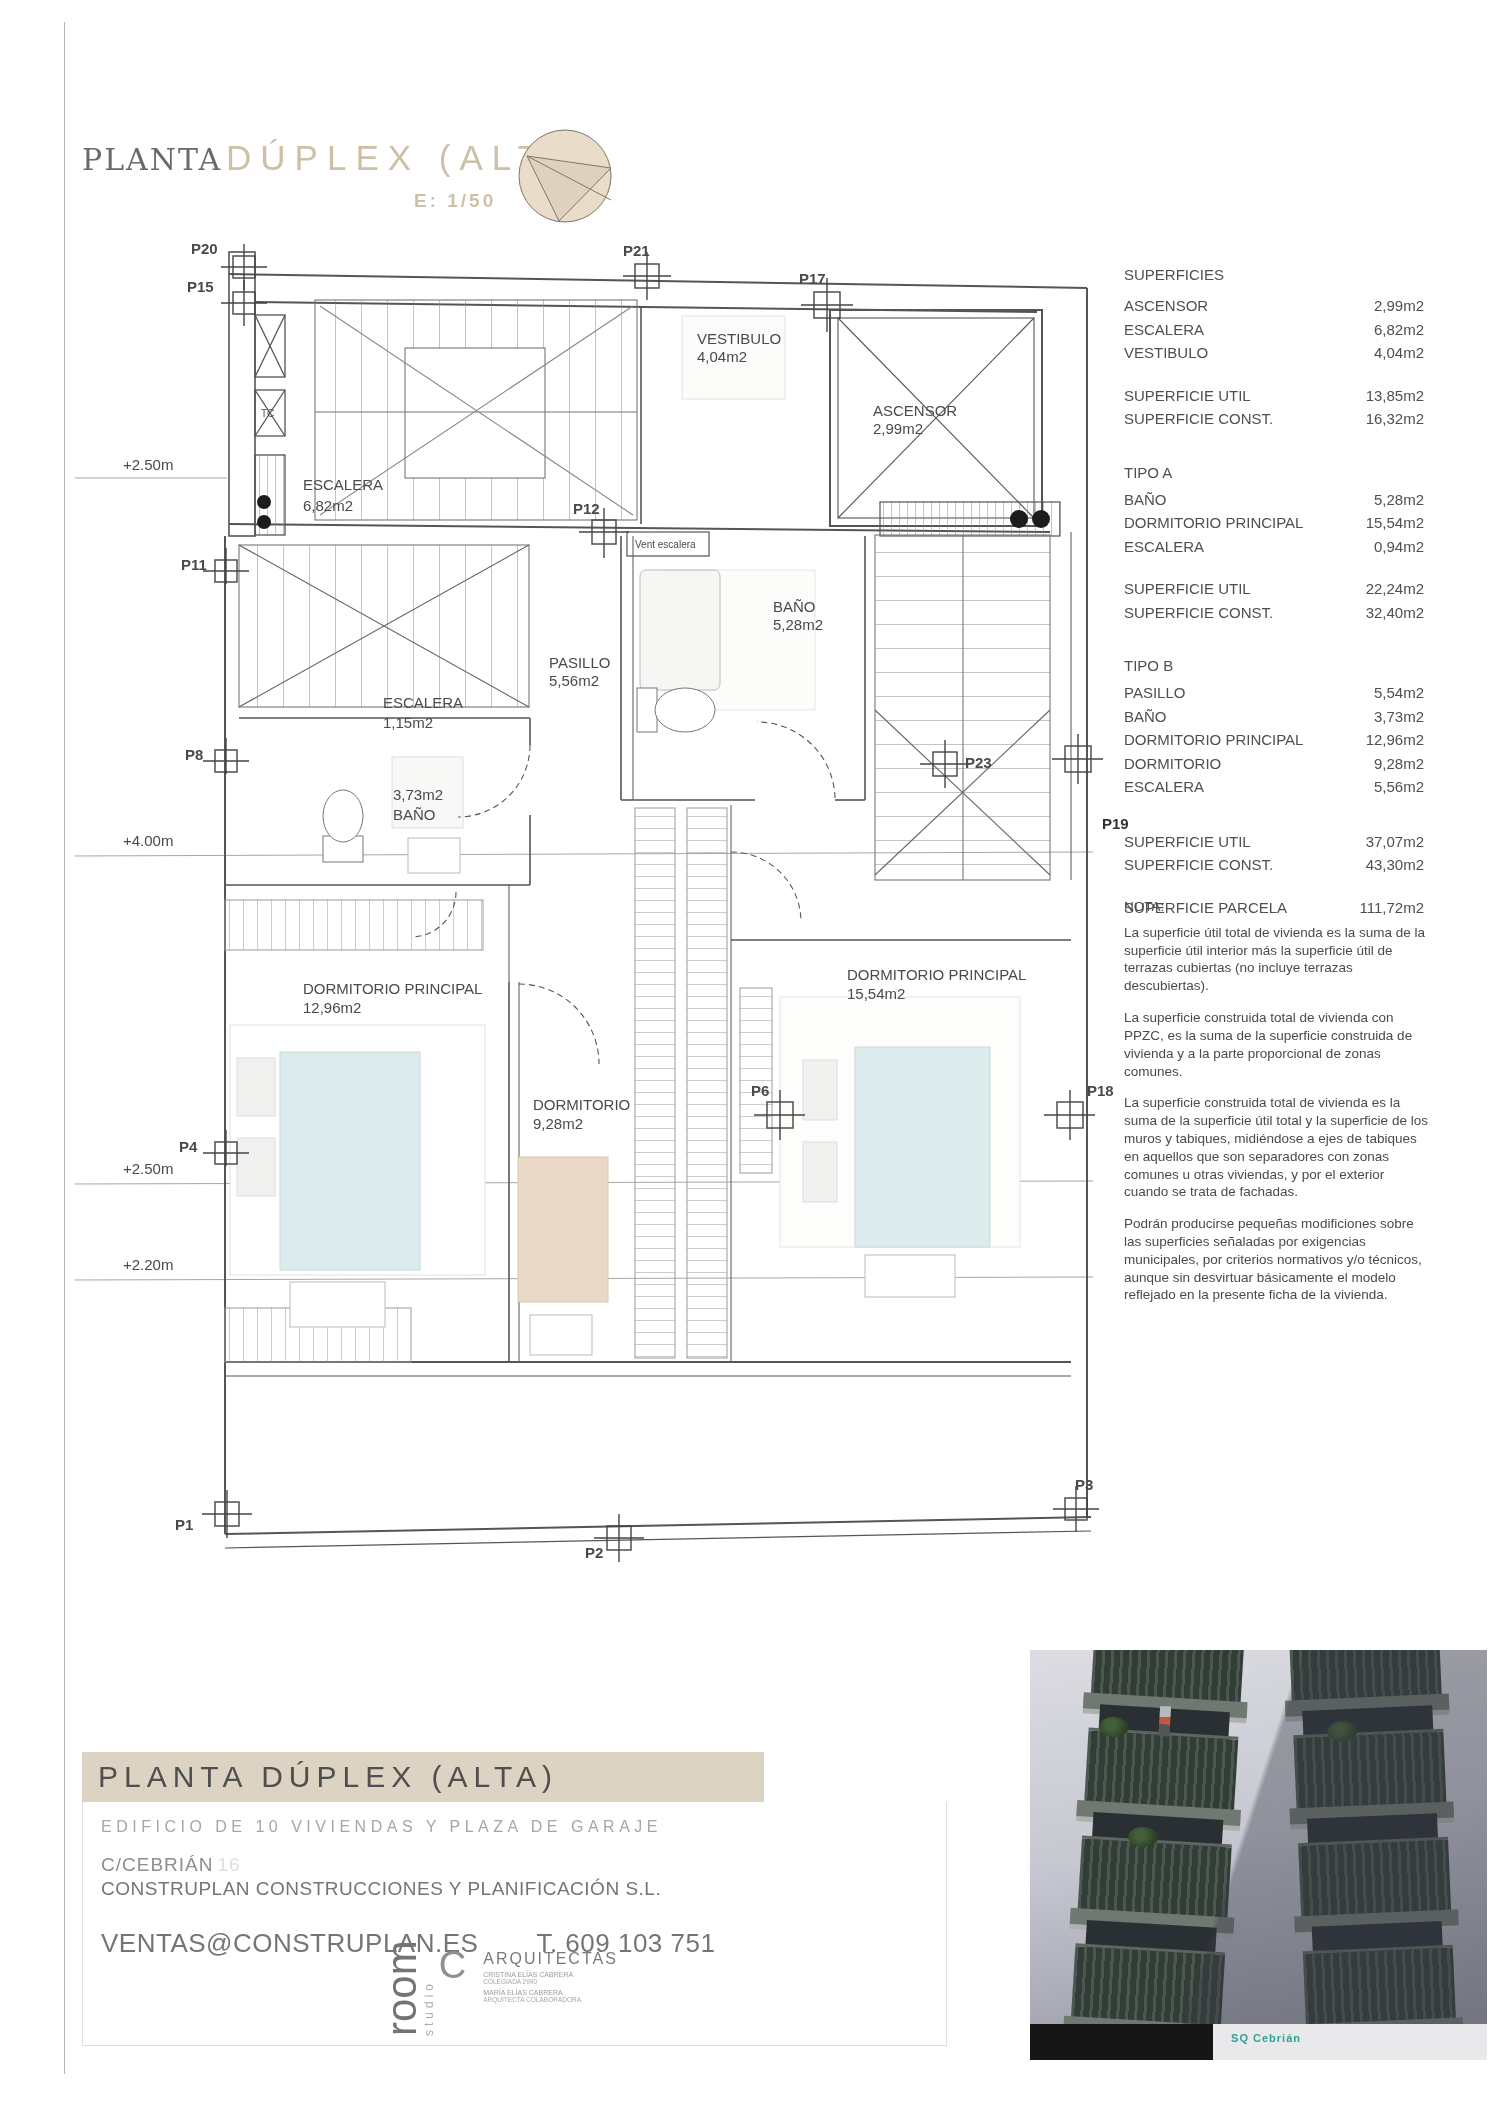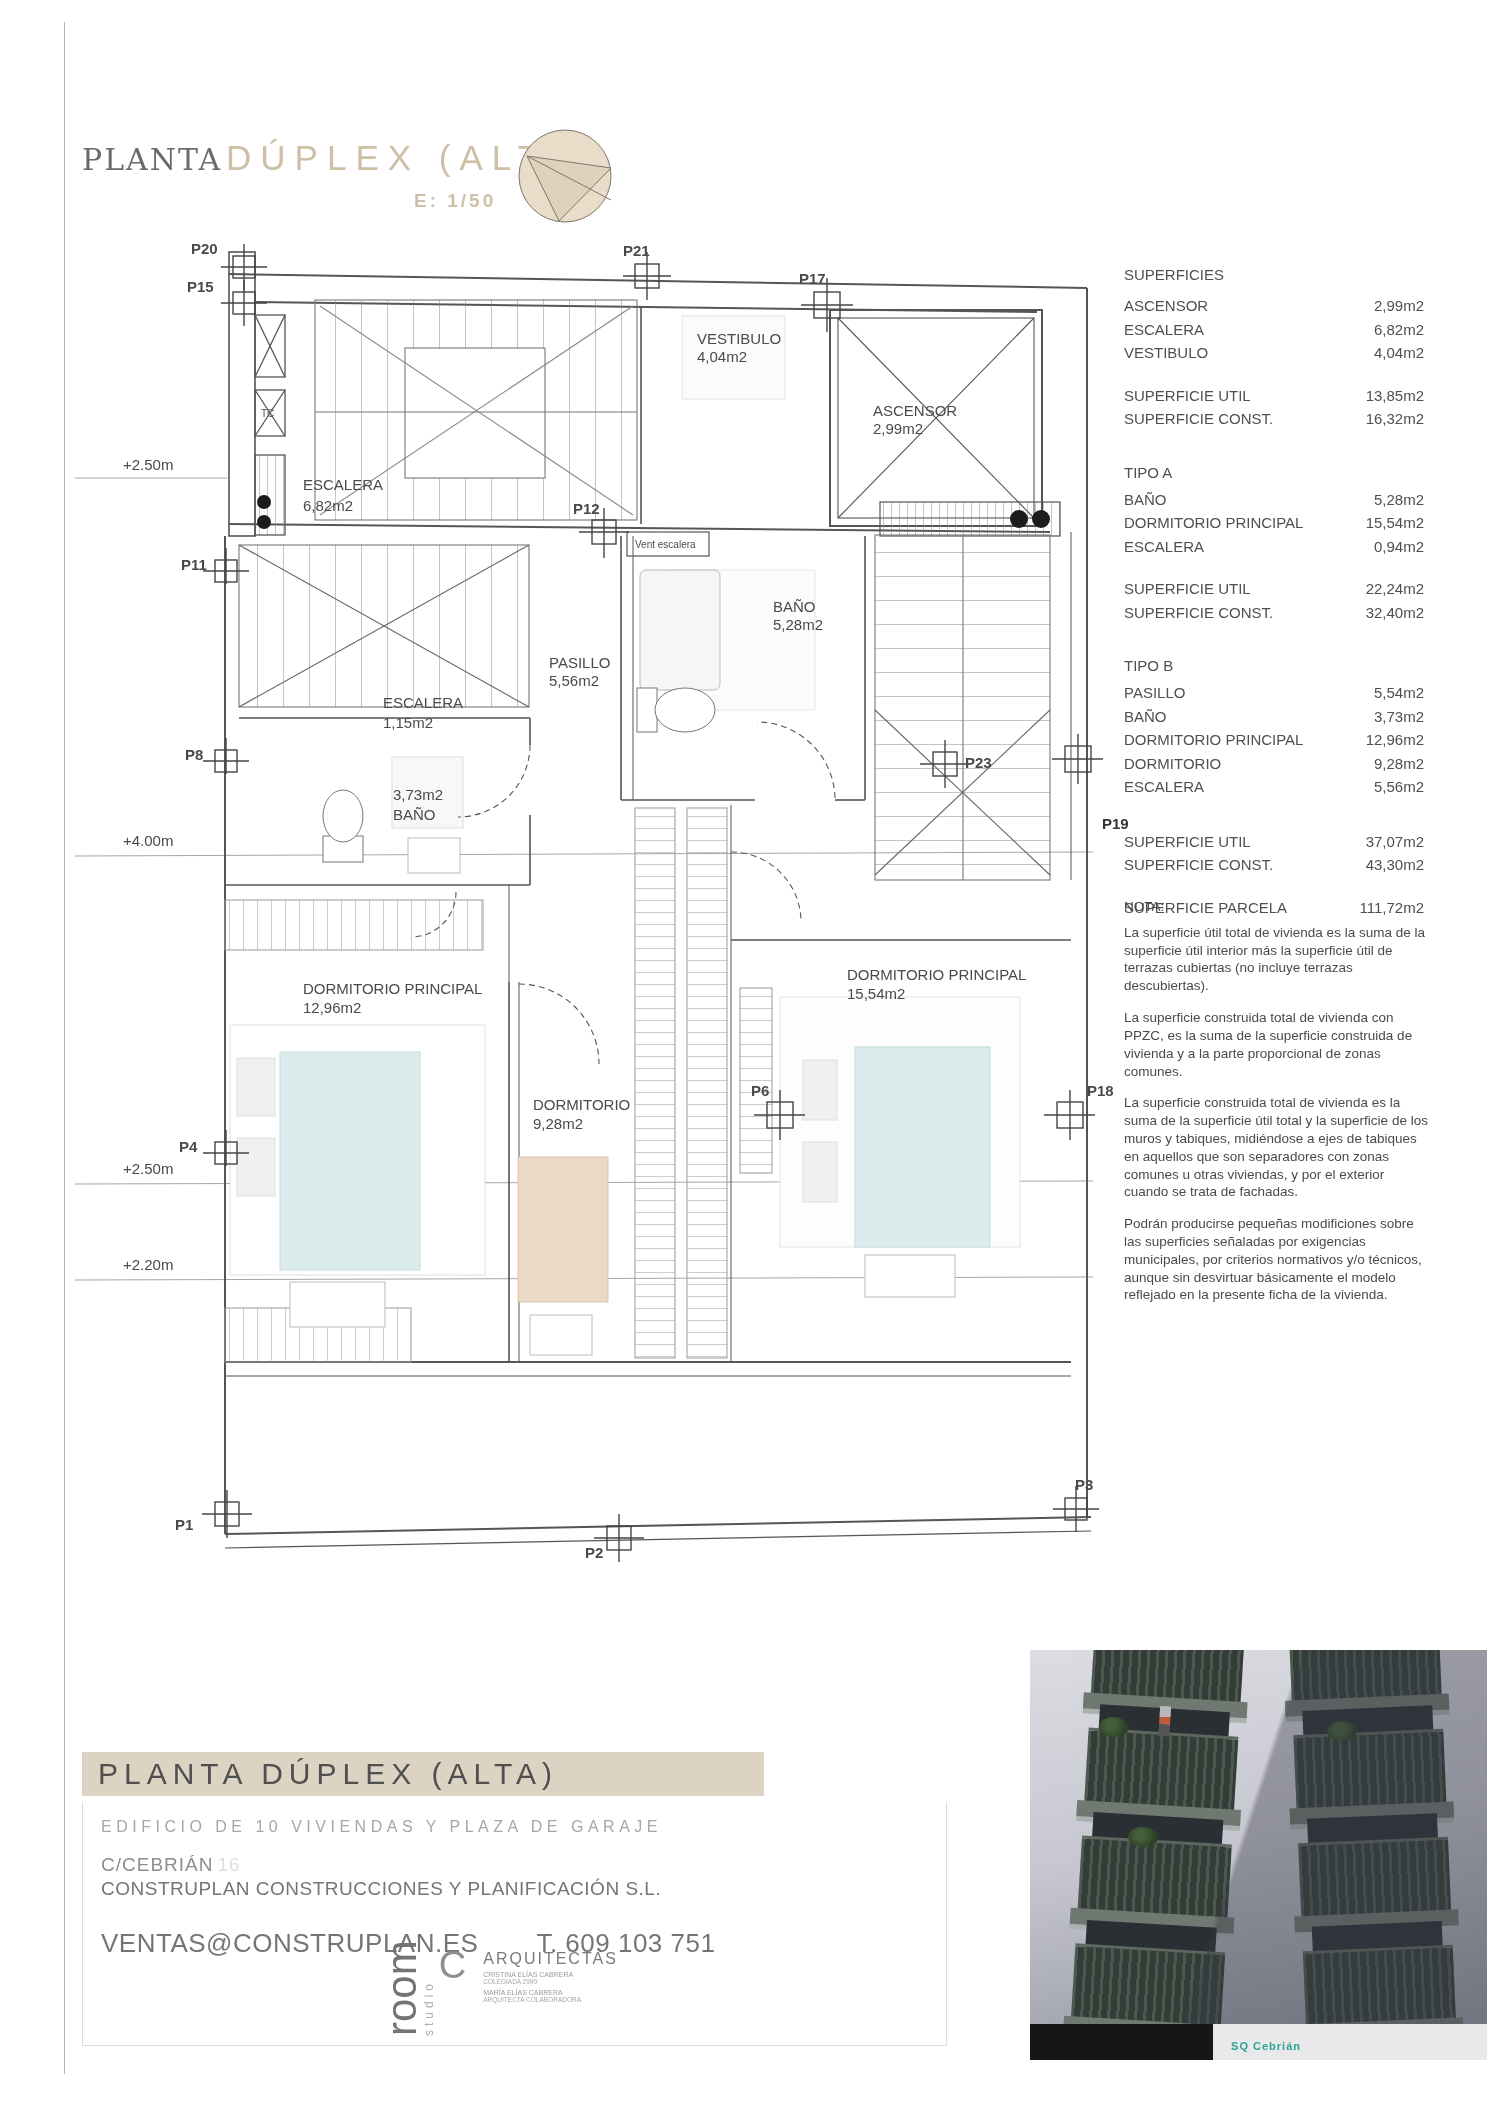--- a/index.html
+++ b/index.html
@@ -31,21 +31,21 @@
   .ltitle{margin:30px 0 10px 0;}
   .ltotals{margin-top:19px;}
   .p19mark{font-weight:bold;color:#333;margin:13px 0 1px -22px;}
 
   
   .nota{position:absolute;left:1124px;top:898px;width:308px;font-size:13.5px;line-height:1.32;color:#4a4a4a;}
   .nota p{margin:0 0 14px 0;}
   .nota .hd{margin-bottom:8px;}
 
   
-  .band{position:absolute;left:82px;top:1752px;width:682px;height:44px;background:#ddd3c2;
+  .band{position:absolute;left:82px;top:1752px;width:682px;height:50px;background:#ddd3c2;
         display:flex;align-items:center;}
   .band .t{font-size:30px;color:#4f4f4f;letter-spacing:6px;padding-left:16px;white-space:nowrap;}
   .infobox{position:absolute;left:82px;top:1802px;width:863px;height:243px;border:1px solid #ddd;border-top:none;}
   .infobox .l1{position:absolute;left:18px;top:16px;font-size:16px;color:#a6a6a6;letter-spacing:4.5px;white-space:nowrap;}
   .infobox .l2{position:absolute;left:18px;top:52px;font-size:19px;color:#8e8e8e;letter-spacing:1px;}
   .infobox .l2 .faint{color:#dedede;margin-left:4px;}
   .infobox .l3{position:absolute;left:18px;top:76px;font-size:19px;color:#757575;letter-spacing:0.5px;white-space:nowrap;}
   .infobox .l4{position:absolute;left:18px;top:126px;font-size:26px;color:#757575;letter-spacing:0.5px;}
   .infobox .l4 .ph{margin-left:58px;}
   .studio{position:absolute;left:300px;top:146px;display:flex;align-items:flex-start;}
@@ -71,21 +71,21 @@
   .balc .win{position:absolute;top:-24px;left:10px;right:10px;height:28px;background:#2a2f34;}
   .balc .rail{position:absolute;left:0;right:0;top:0;bottom:0;border-top:3px solid #5c675f;
               background:repeating-linear-gradient(90deg,#4c574f 0 3px,#333d37 3px 9px);}
   .balc .slab{position:absolute;left:-7px;right:-7px;bottom:-15px;height:16px;background:#6f7871;box-shadow:0 5px 0 #abb1ad;}
   .plant{position:absolute;width:30px;height:20px;top:-12px;border-radius:50%;
          background:radial-gradient(circle at 40% 40%,#44603a 20%,#2c4126 70%);}
   .person{position:absolute;width:11px;height:30px;top:-26px;left:70px;
           background:linear-gradient(#b9b9b9 35%,#c05a3e 36% 60%,#555 61%);}
   .shopband{position:absolute;bottom:0;left:0;height:36px;width:40%;background:#161616;}
   .signstrip{position:absolute;bottom:0;left:40%;right:0;height:36px;background:#e9e9ec;}
-  .sign{position:absolute;bottom:8px;left:44%;font-size:11px;color:#2ea392;font-weight:bold;letter-spacing:1px;}
+  .sign{position:absolute;bottom:16px;left:44%;font-size:11px;color:#2ea392;font-weight:bold;letter-spacing:1px;}
 </style>
 </head>
 <body>
 
 <div id="page">
   <div class="left-rule"></div>
 
   <div class="hdr-title">
     <span class="prefix">PLANTA</span><span class="main">DÚPLEX (ALTA)</span>
   </div>

